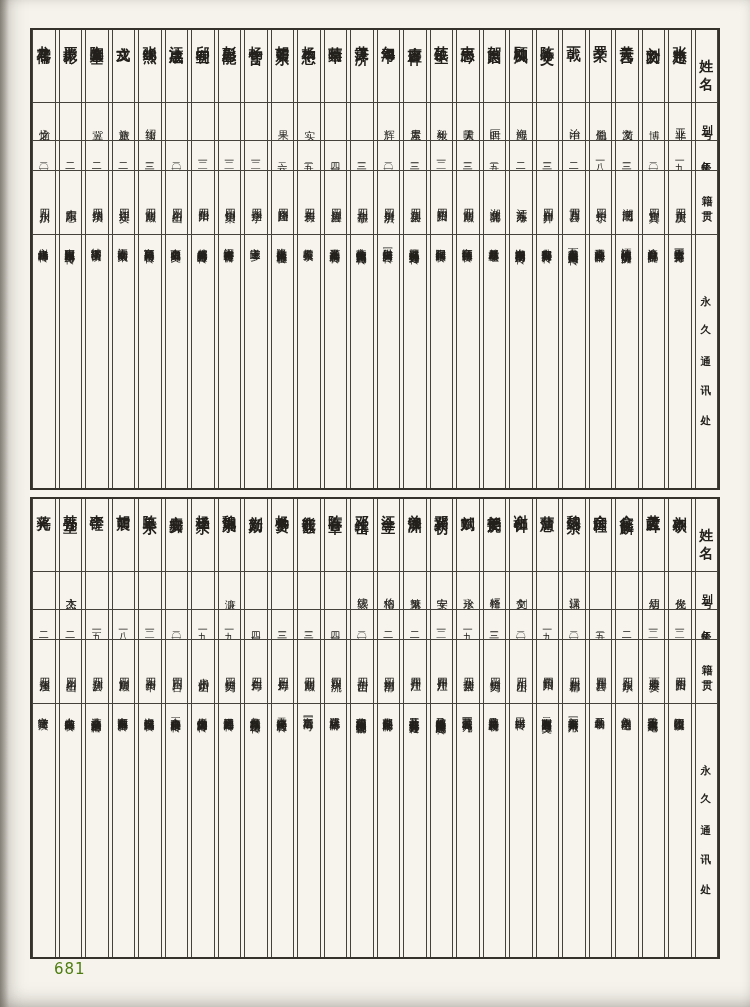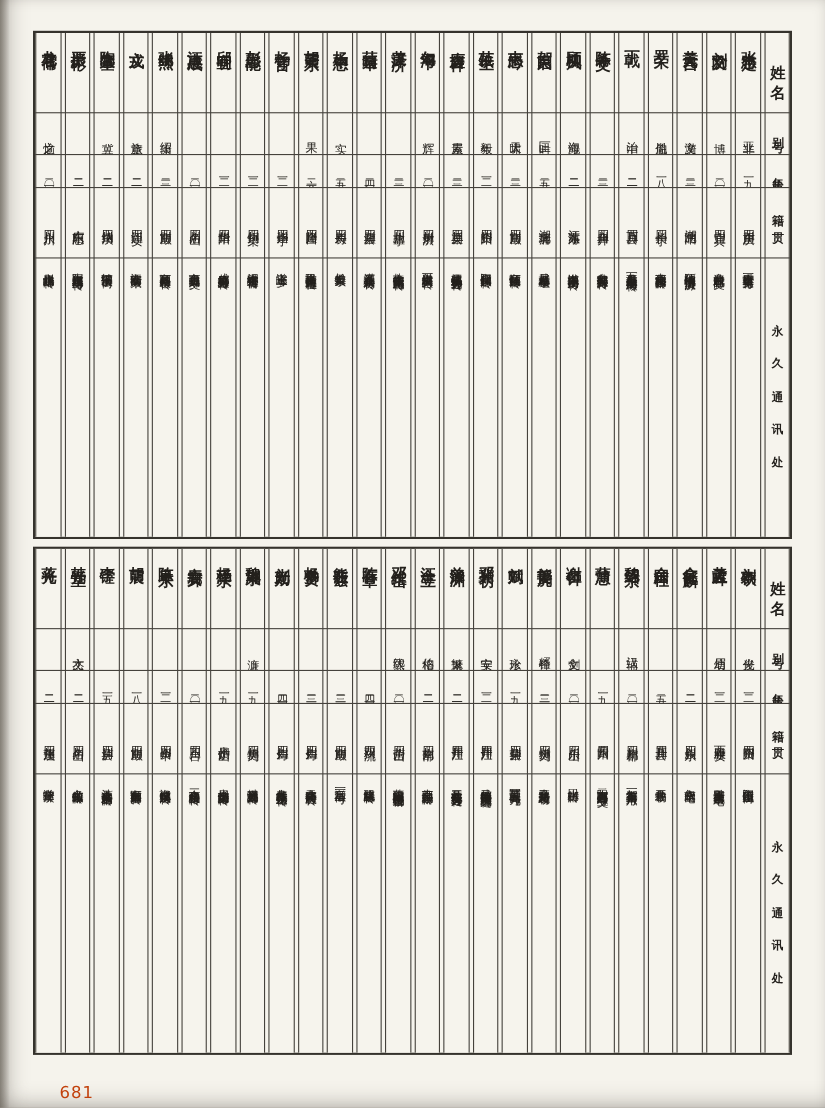--- a/index.html
+++ b/index.html
@@ -59,22 +59,22 @@
   .hdr-alias{font-size:12px;letter-spacing:5px !important;}
   .hdr-age{font-size:11px;letter-spacing:2px !important;}
   .hdr-native{font-size:13px;letter-spacing:16px !important;}
   .hdr-address{font-size:14px;letter-spacing:30px !important;}
   .header-col .name-cell{align-items:center;padding-top:0;}
   .header-col .address-cell{align-items:center;padding-top:0;}
   
   .hline{position:absolute;left:0;right:0;height:1px;background:#45423c;z-index:2;}
   .hl1{top:72px;}.hl2{top:110px;}.hl3{top:140px;}.hl4{top:204px;}
   .page-number{
-    position:absolute;left:54px;top:984px;
-    font-size:15px;letter-spacing:1px;color:#c2410c;
+    position:absolute;left:54px;top:960px;
+    font-size:15px;letter-spacing:1px;color:#4d7c0f;
   }
 </style>
 </head>
 <body>
 
 <div class="page">
 
   <div class="vtable t1">
     <div class="cols">
       <div class="col header-col">

